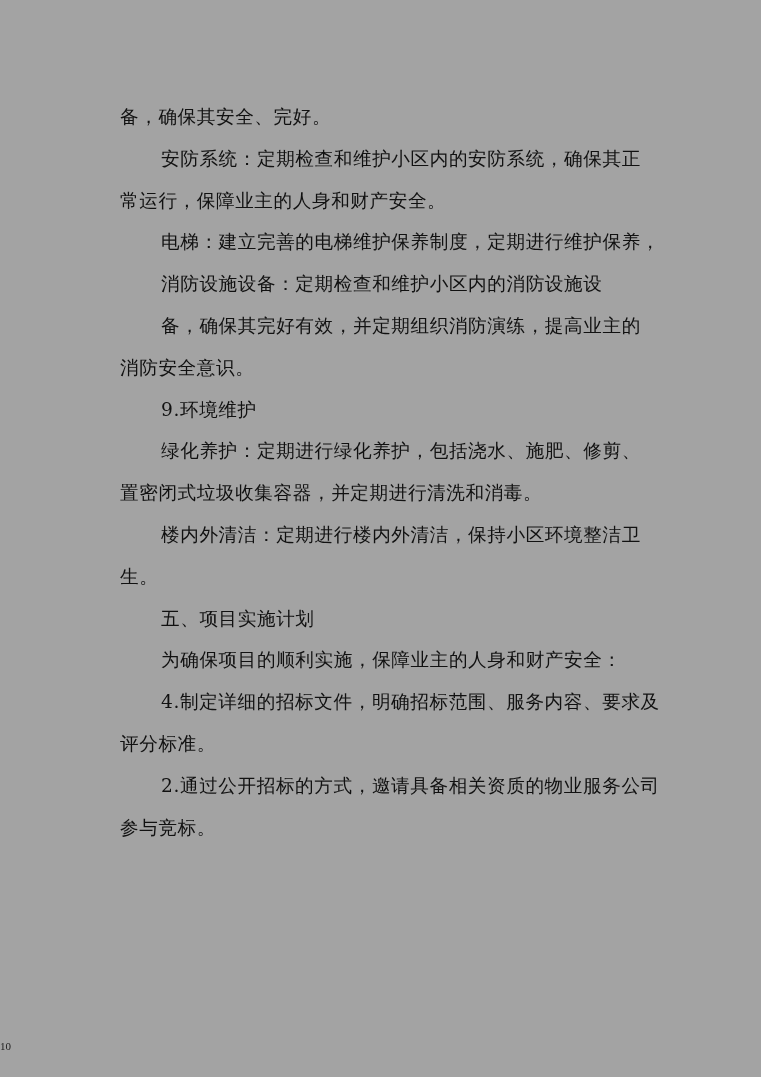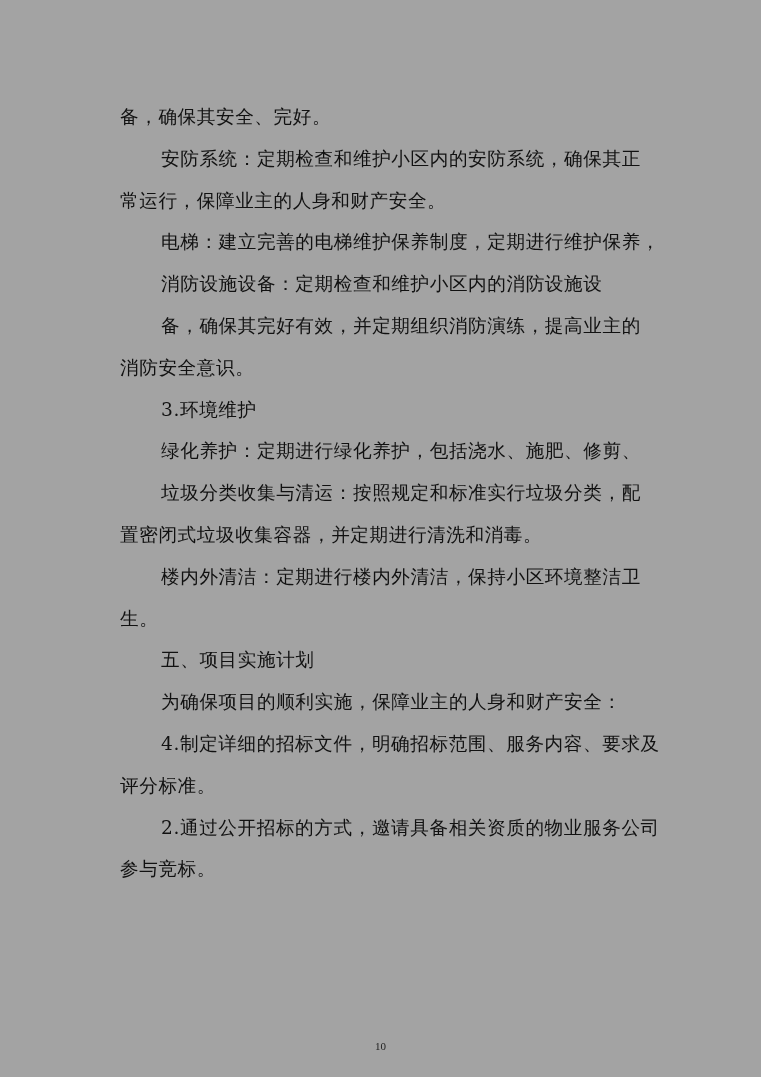--- a/index.html
+++ b/index.html
@@ -16,39 +16,38 @@
   .line {
     font-size: 18.6px;
     line-height: 41.8px;
     height: 41.8px;
     white-space: nowrap;
     letter-spacing: 0.6px;
   }
   .indent { padding-left: 41px; }
   .page-number {
     position: absolute; left: 0; width: 761px; top: 1040px;
-    text-align: center; font-size: 11px;
+    text-align: left; font-size: 11px;
     font-family: "Liberation Serif", serif; color: #222;
   }
 </style>
 </head>
 <body>
 
 <div class="page">
   <div class="content">
     <div class="line">备，确保其安全、完好。</div>
     <div class="line indent">安防系统：定期检查和维护小区内的安防系统，确保其正</div>
     <div class="line">常运行，保障业主的人身和财产安全。</div>
     <div class="line indent">电梯：建立完善的电梯维护保养制度，定期进行维护保养，</div>
     <div class="line indent">消防设施设备：定期检查和维护小区内的消防设施设</div>
     <div class="line indent">备，确保其完好有效，并定期组织消防演练，提高业主的</div>
     <div class="line">消防安全意识。</div>
-    <div class="line indent">3.环境维护</div>
+    <div class="line indent">9.环境维护</div>
     <div class="line indent">绿化养护：定期进行绿化养护，包括浇水、施肥、修剪、</div>
-    <div class="line indent">垃圾分类收集与清运：按照规定和标准实行垃圾分类，配</div>
     <div class="line">置密闭式垃圾收集容器，并定期进行清洗和消毒。</div>
     <div class="line indent">楼内外清洁：定期进行楼内外清洁，保持小区环境整洁卫</div>
     <div class="line">生。</div>
     <div class="line indent">五、项目实施计划</div>
     <div class="line indent">为确保项目的顺利实施，保障业主的人身和财产安全：</div>
     <div class="line indent">4.制定详细的招标文件，明确招标范围、服务内容、要求及</div>
     <div class="line">评分标准。</div>
     <div class="line indent">2.通过公开招标的方式，邀请具备相关资质的物业服务公司</div>
     <div class="line">参与竞标。</div>
   </div>

